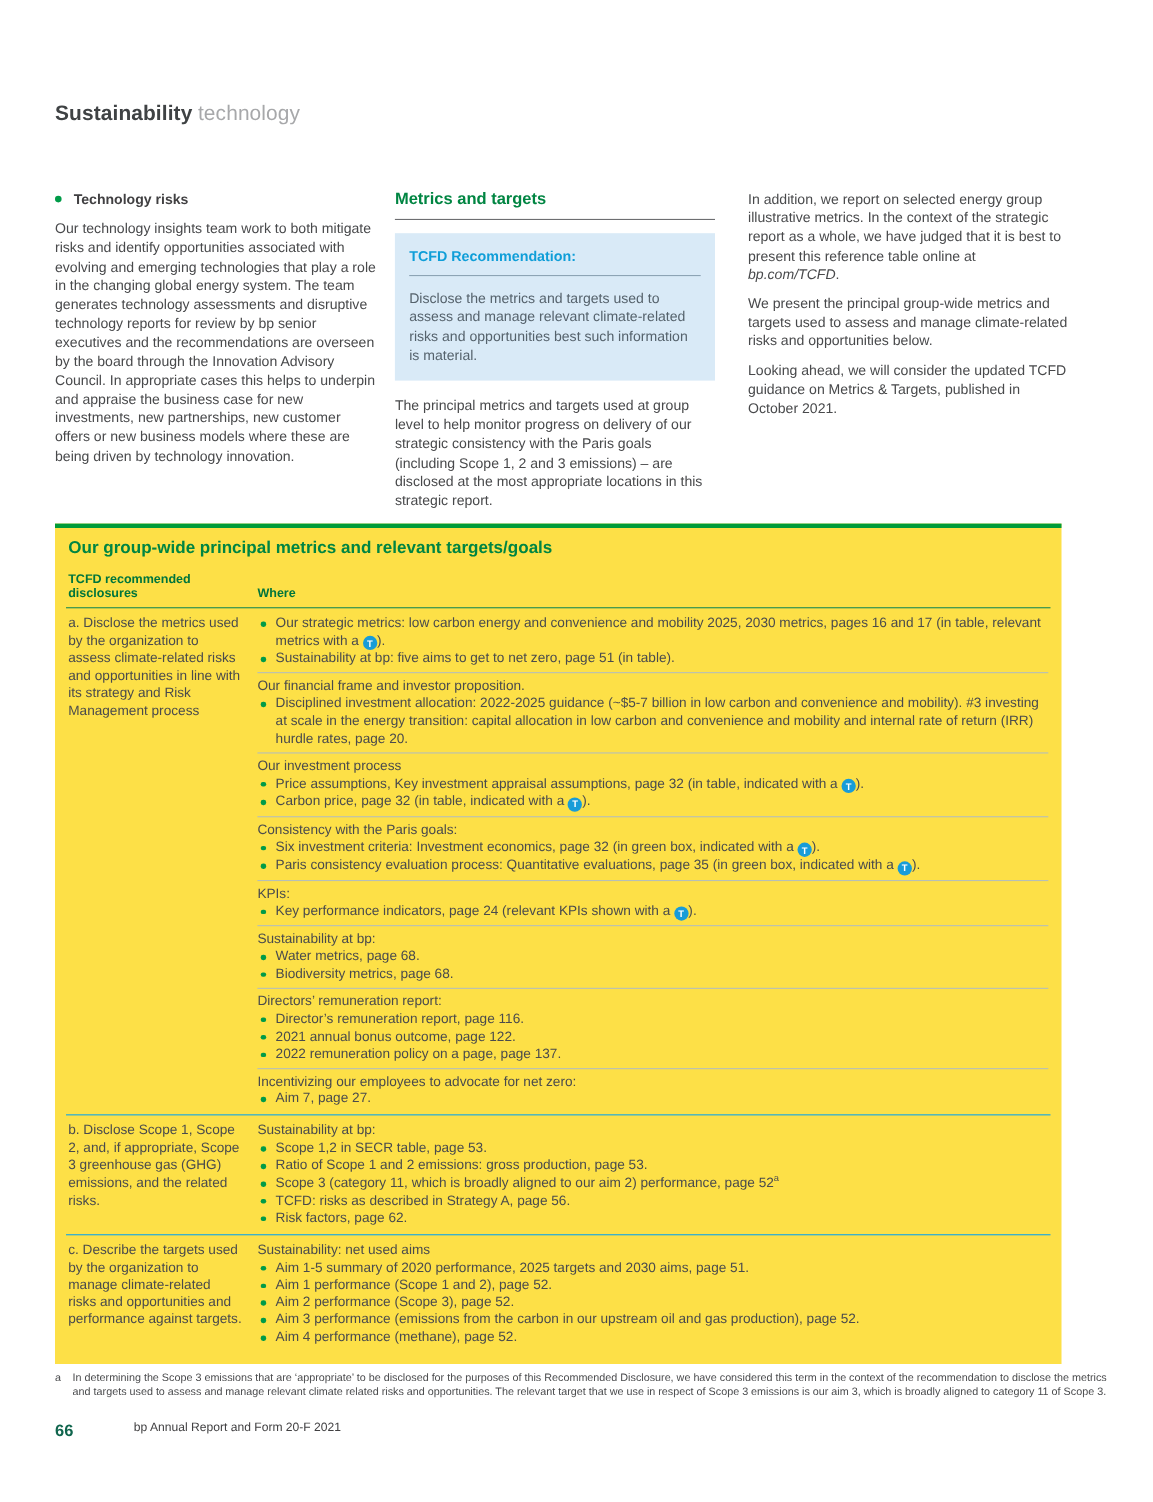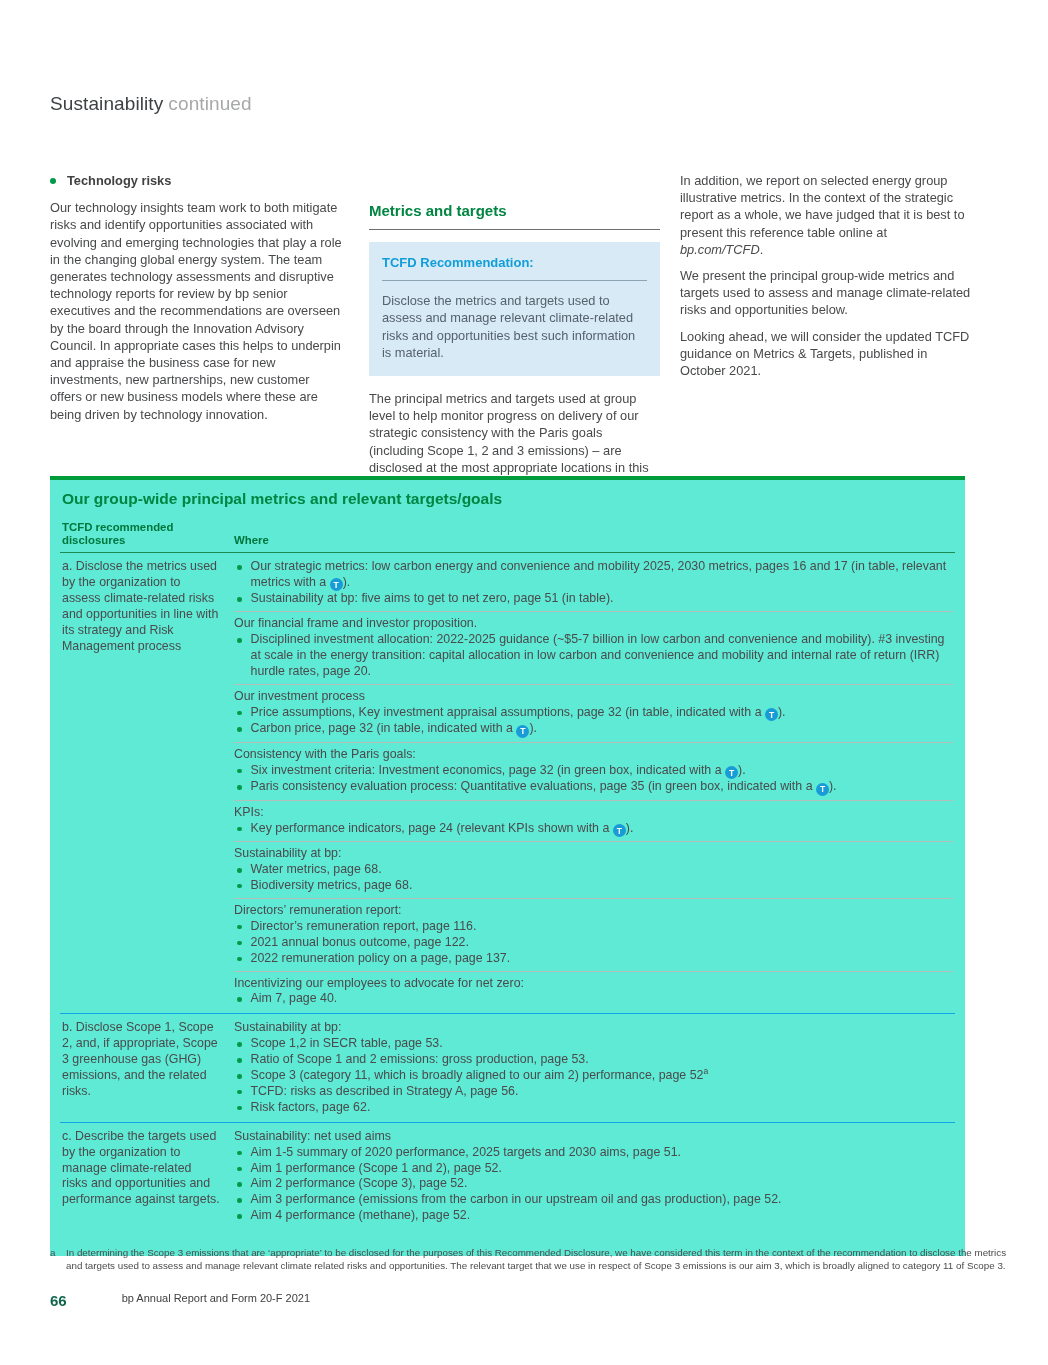--- a/index.html
+++ b/index.html
@@ -4,49 +4,49 @@
 <title>bp Annual Report page</title>
 <style>
   html,body{margin:0;padding:0;background:#ffffff;}
   .page{
     position:relative; width:1048px; height:1365px; background:#ffffff;
     font-family:"Liberation Sans","DejaVu Sans",sans-serif;
     color:#414042; overflow:hidden;
   }
   
   .doc-header{position:absolute; left:50px; top:93px; font-size:19px; letter-spacing:.1px;}
-  .doc-header .strong{font-weight:normal; color:#3f4244;}
+  .doc-header .strong{font-weight:bold; color:#3f4244;}
   .doc-header .muted{color:#a7a8aa; margin-left:5px;}
 
   
   .col{position:absolute; top:172px; font-size:12.8px; line-height:17.2px; color:#48494b;}
   .col p{margin:0 0 9px;}
   .col-left{left:50px; width:293px;}
-  .col-mid{left:369px; width:291px;margin-top:30px;}
+  .col-mid{left:359px; width:291px;}
   .col-right{left:680px; width:292px;}
 
   .bullet-head{display:flex; gap:11px; font-weight:bold; color:#414042; margin-bottom:10px;}
   .dot{width:6px;height:6px;border-radius:50%;background:#009b48;margin-top:6px;flex:none;}
 
   .mid-heading{
     color:#008542; font-weight:bold; font-size:15px; line-height:18px;
     border-bottom:1px solid #6d6e71; padding-bottom:9px; margin-bottom:12px;
   }
   .tcfd-box{background:#d9eaf7; padding:12px 13px 15px; margin-bottom:14px;}
   .tcfd-title{
     color:#0f9ed8; font-weight:bold; font-size:13px;
     border-bottom:1px solid #8da4b5; padding-bottom:9px; margin-bottom:11px;
   }
   .tcfd-body{color:#55626c; line-height:17.2px;}
   .italic{font-style:italic;}
 
   
   .metrics-table{
     position:absolute; left:50px; top:476px; width:915px; box-sizing:border-box;
-    background:#5eead4; border-top:4px solid #009b3a; padding:0 10px 26px;
+    background:#fde047; border-top:4px solid #009b3a; padding:0 10px 10px;
     font-size:12.4px; line-height:15.9px;
   }
   .table-title{color:#008542; font-weight:bold; font-size:15.5px; line-height:19px; padding:9px 2px 0;}
   .table-header{
     display:grid; grid-template-columns:172px 1fr; align-items:end;
     font-size:11.4px; line-height:13px; font-weight:bold; color:#00753c;
     padding:13px 2px 5px; border-bottom:1px solid #1c8a51;
   }
   .t-row{display:grid; grid-template-columns:172px 1fr; padding:6px 2px 6px;}
   .t-row + .t-row{border-top:1px solid #0ea5e9;}
@@ -71,21 +71,21 @@
   .page-footer{position:absolute; left:50px; top:1292px; display:flex; align-items:flex-start;}
   .page-num{color:#10654d; font-weight:bold; font-size:15px;}
   .footer-title{margin-left:55px; font-size:11px; color:#414042;}
 </style>
 </head>
 <body>
 
 <div class="page">
 
   <div class="doc-header">
-    <span class="strong">Sustainability</span><span class="muted">continued</span>
+    <span class="strong">Sustainability</span><span class="muted">technology</span>
   </div>
 
   <div class="col col-left">
     <div class="bullet-head">
       <span class="dot"></span>
       <span>Technology risks</span>
     </div>
     <p>Our technology insights team work to both mitigate risks and identify opportunities associated with evolving and emerging technologies that play a role in the changing global energy system. The team generates technology assessments and disruptive technology reports for review by bp senior executives and the recommendations are overseen by the board through the Innovation Advisory Council. In appropriate cases this helps to underpin and appraise the business case for new investments, new partnerships, new customer offers or new business models where these are being driven by technology innovation.</p>
   </div>
 
@@ -183,21 +183,21 @@
               </div>
               <div class="bullet-item">
                 <span class="dot-sm"></span>
                 <span class="bullet-text">2022 remuneration policy on a page, page 137.</span>
               </div>
             </div>
             <div class="group">
               <div class="group-intro">Incentivizing our employees to advocate for net zero:</div>
               <div class="bullet-item">
                 <span class="dot-sm"></span>
-                <span class="bullet-text">Aim 7, page 40.</span>
+                <span class="bullet-text">Aim 7, page 27.</span>
               </div>
             </div>
           </div>
         </div>
         <div class="t-row">
           <div class="disclosure">b. Disclose Scope 1, Scope 2, and, if appropriate, Scope 3 greenhouse gas (GHG) emissions, and the related risks.</div>
           <div class="where-cell">
             <div class="group">
               <div class="group-intro">Sustainability at bp:</div>
               <div class="bullet-item">

